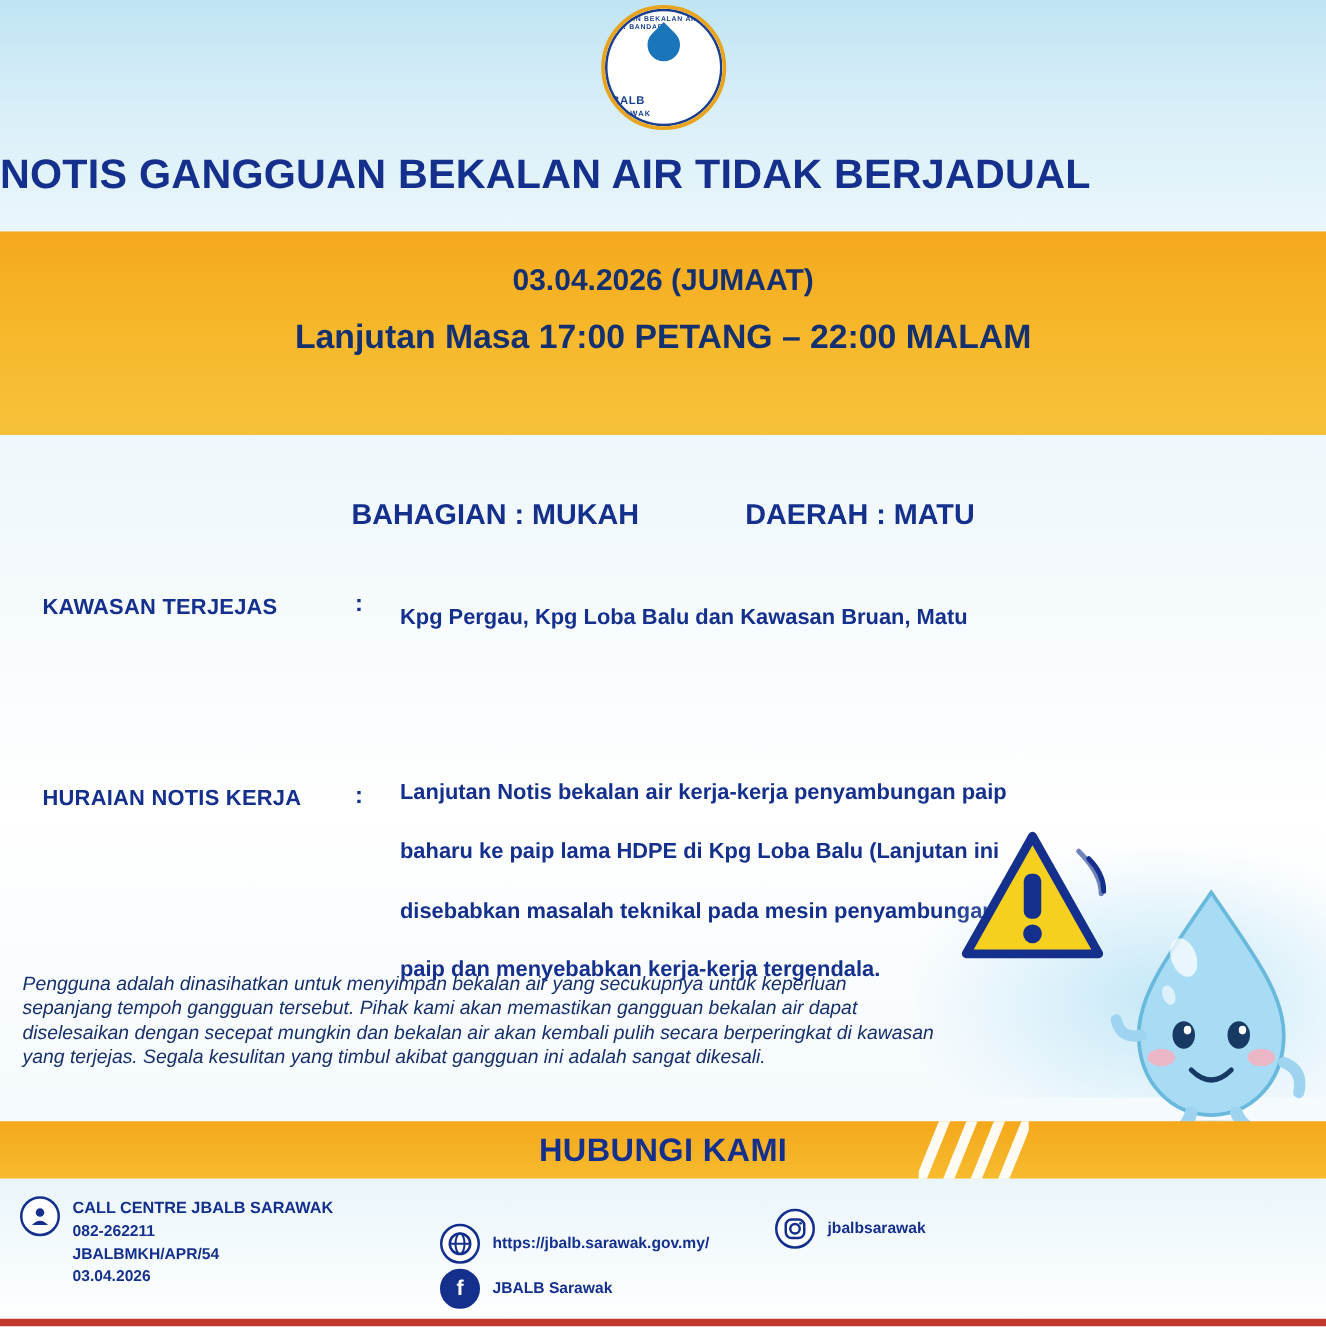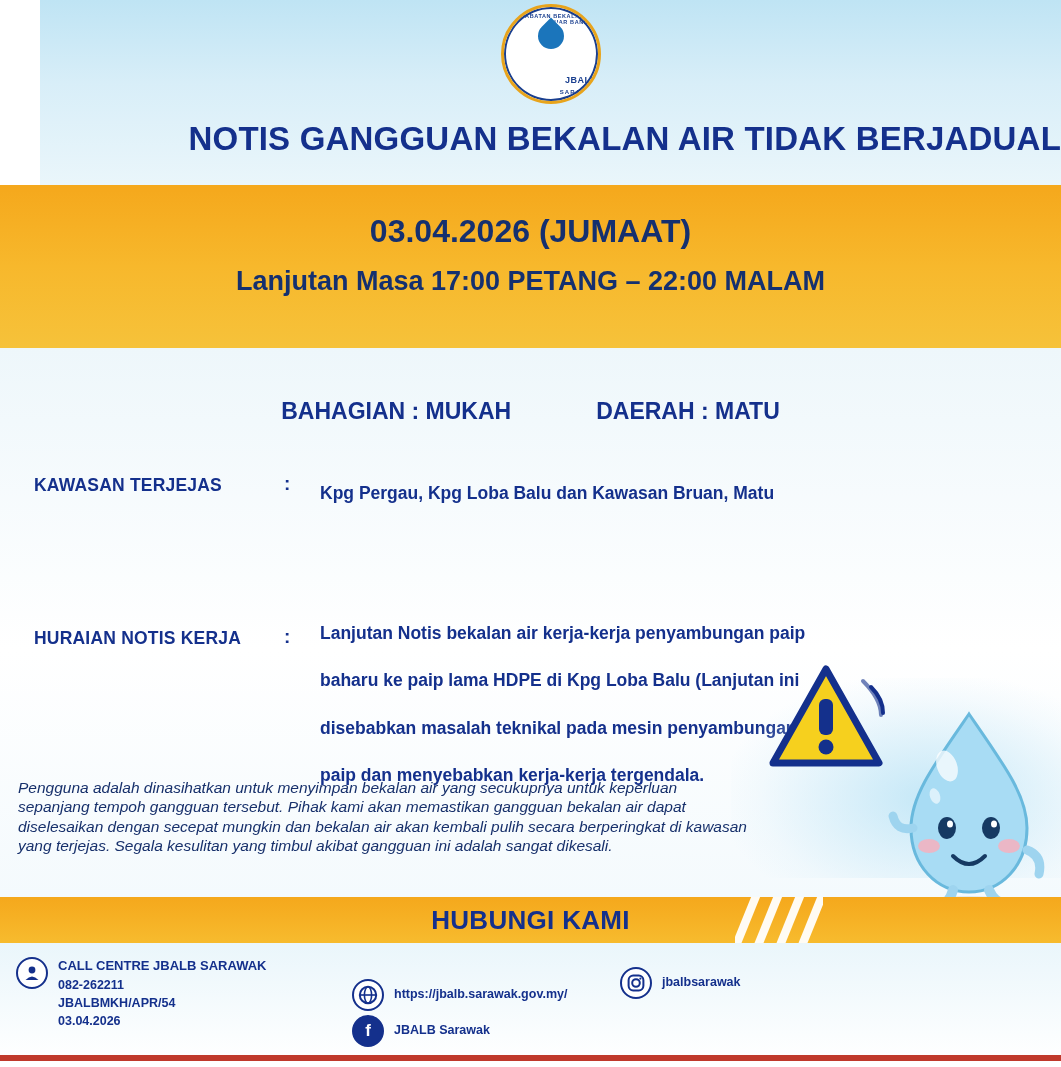--- a/index.html
+++ b/index.html
@@ -16,22 +16,21 @@
     width:1061px; height:1067px;
     overflow:hidden;
     background:#ffffff;
   }
 
   
   .header {
     position:relative;
     height:185px;
     background:linear-gradient(180deg,#bfe4f4 0%, #d8eef8 45%, #eaf6fb 100%);
-    text-align:right;
-    margin-left:40px;
+    text-align:left;
   }
   .logo-wrap {
     position:absolute;
     left:50%; top:4px;
     transform:translateX(-50%);
     width:112px; height:100px;
   }
   .logo-circle {
     position:relative;
     width:100px; height:100px; margin:0 auto;
@@ -80,21 +79,21 @@
   }
 
   
   .dateband {
     background:linear-gradient(180deg,#f5a81c 0%, #f7b82c 50%, #f6c23a 100%);
     height:163px;
     text-align:center;
     padding-top:22px;
   }
   .dateband .d1 {
-    font-size:32px; font-weight:bold; color:#15306f;
+    font-size:24px; font-weight:bold; color:#15306f;
     line-height:1.5;
   }
   .dateband .d2 {
     font-size:27px; font-weight:bold; color:#15306f;
     line-height:1.5; margin-top:6px;
   }
 
   
   .body-area {
     position:relative;

